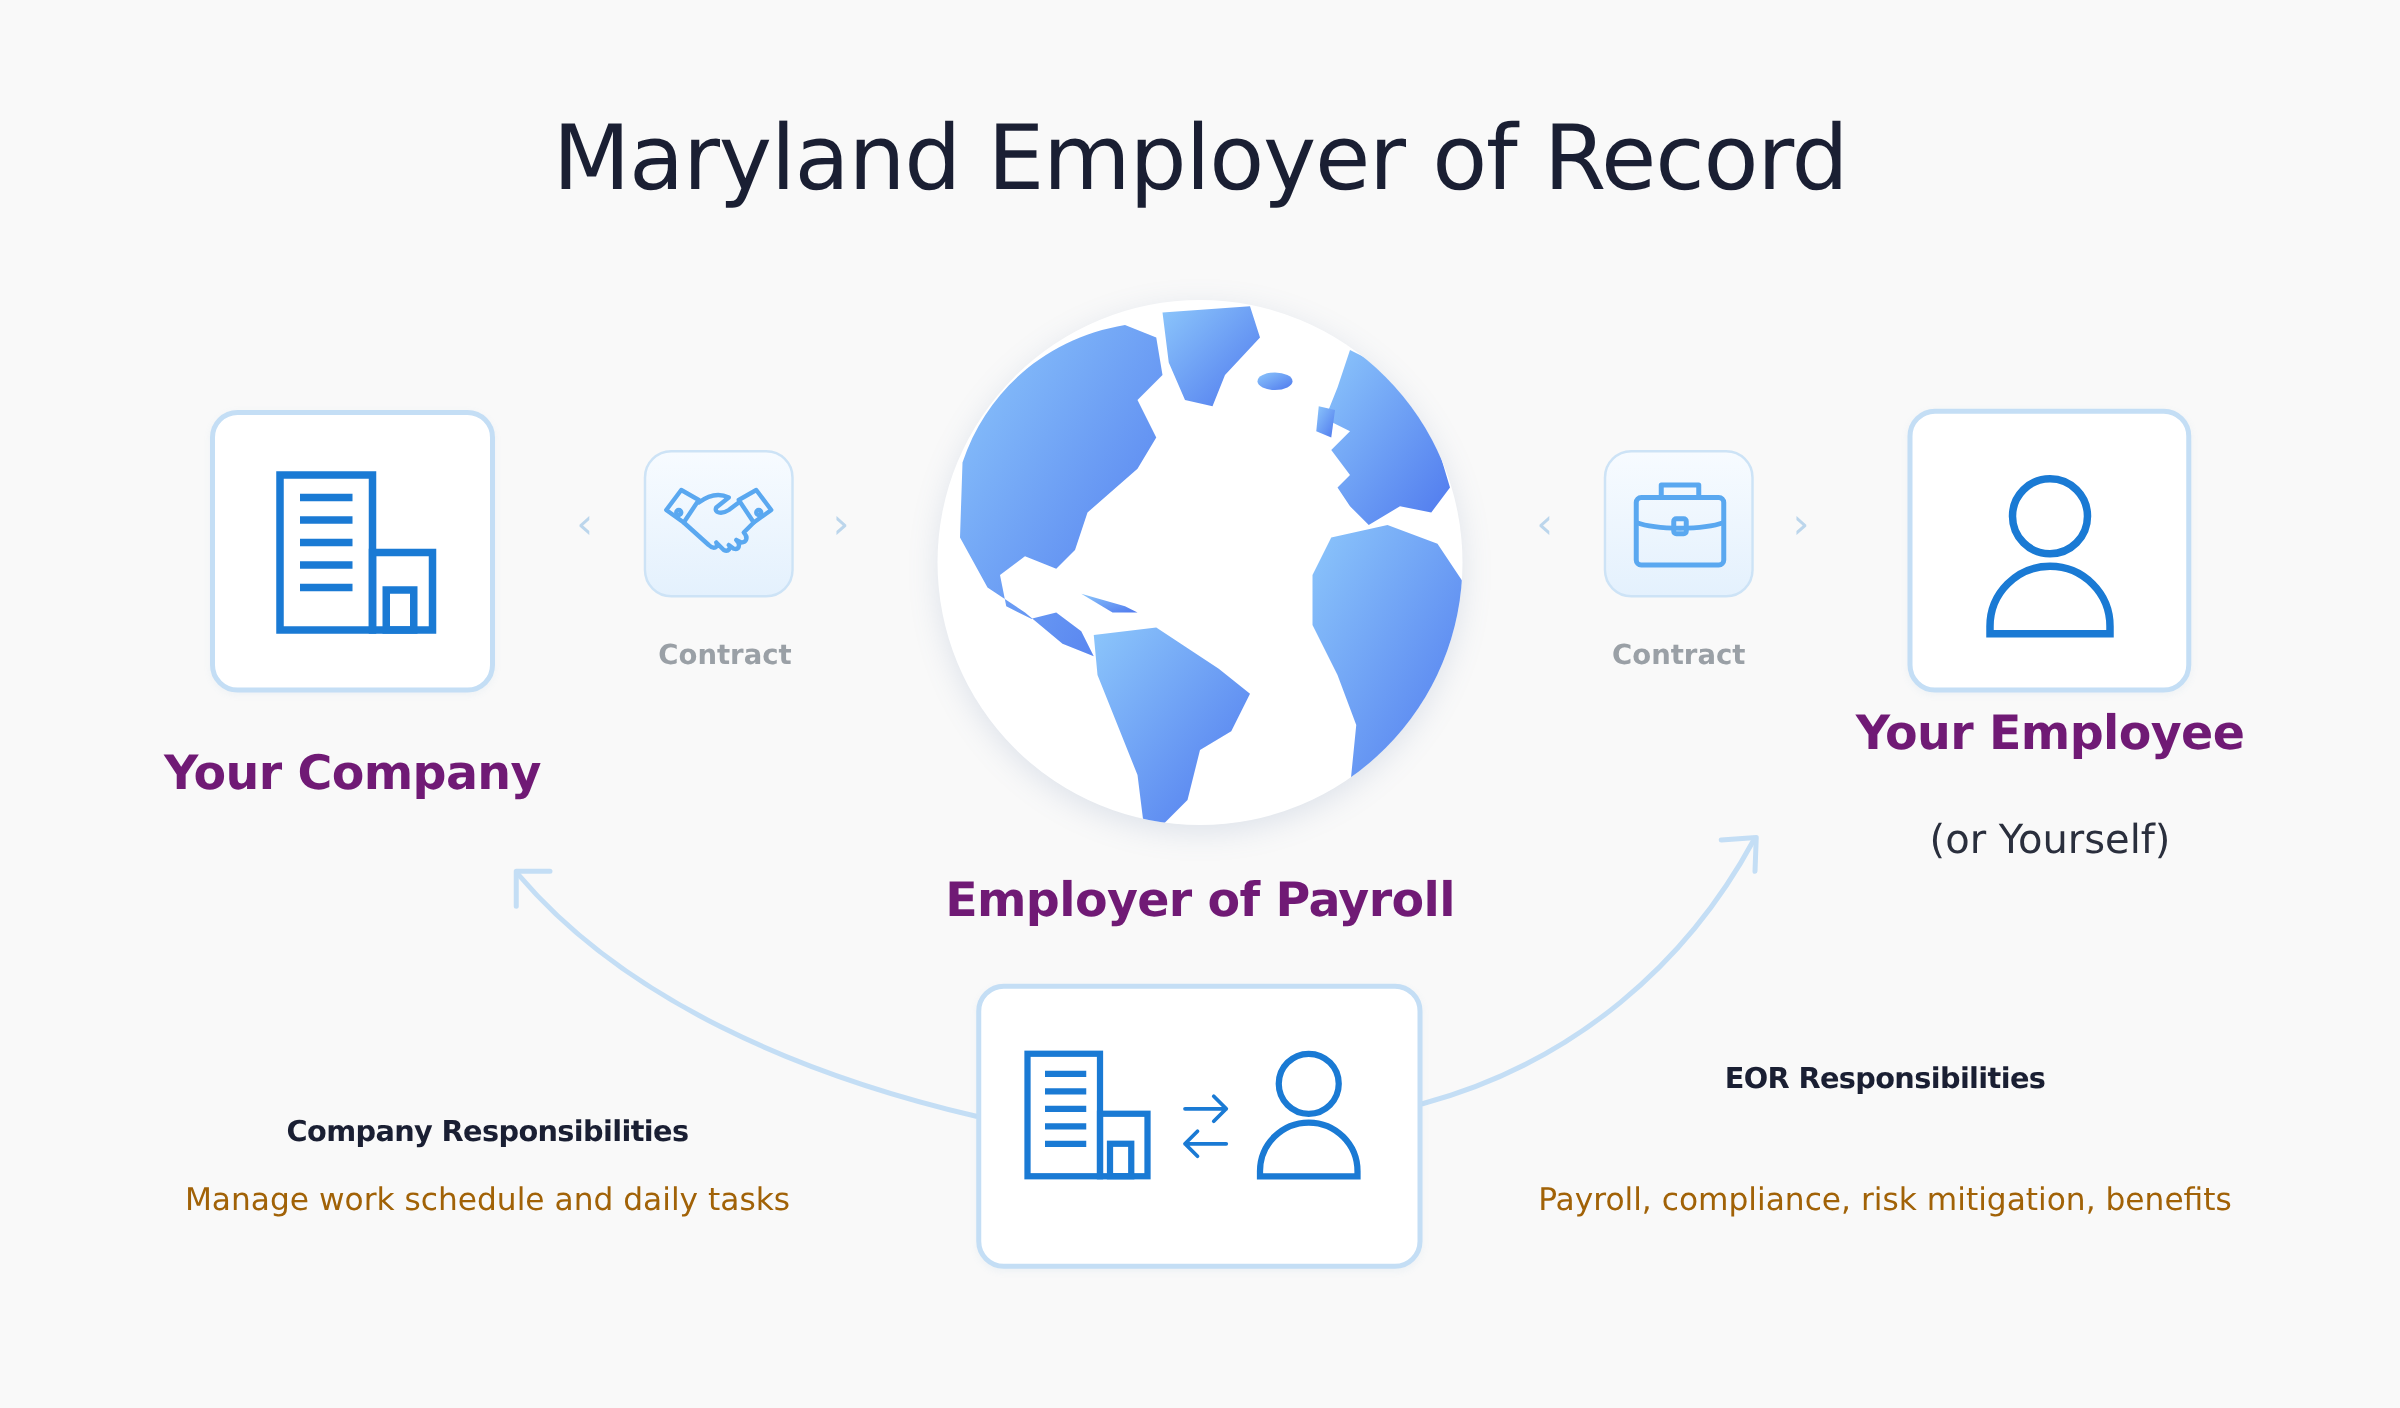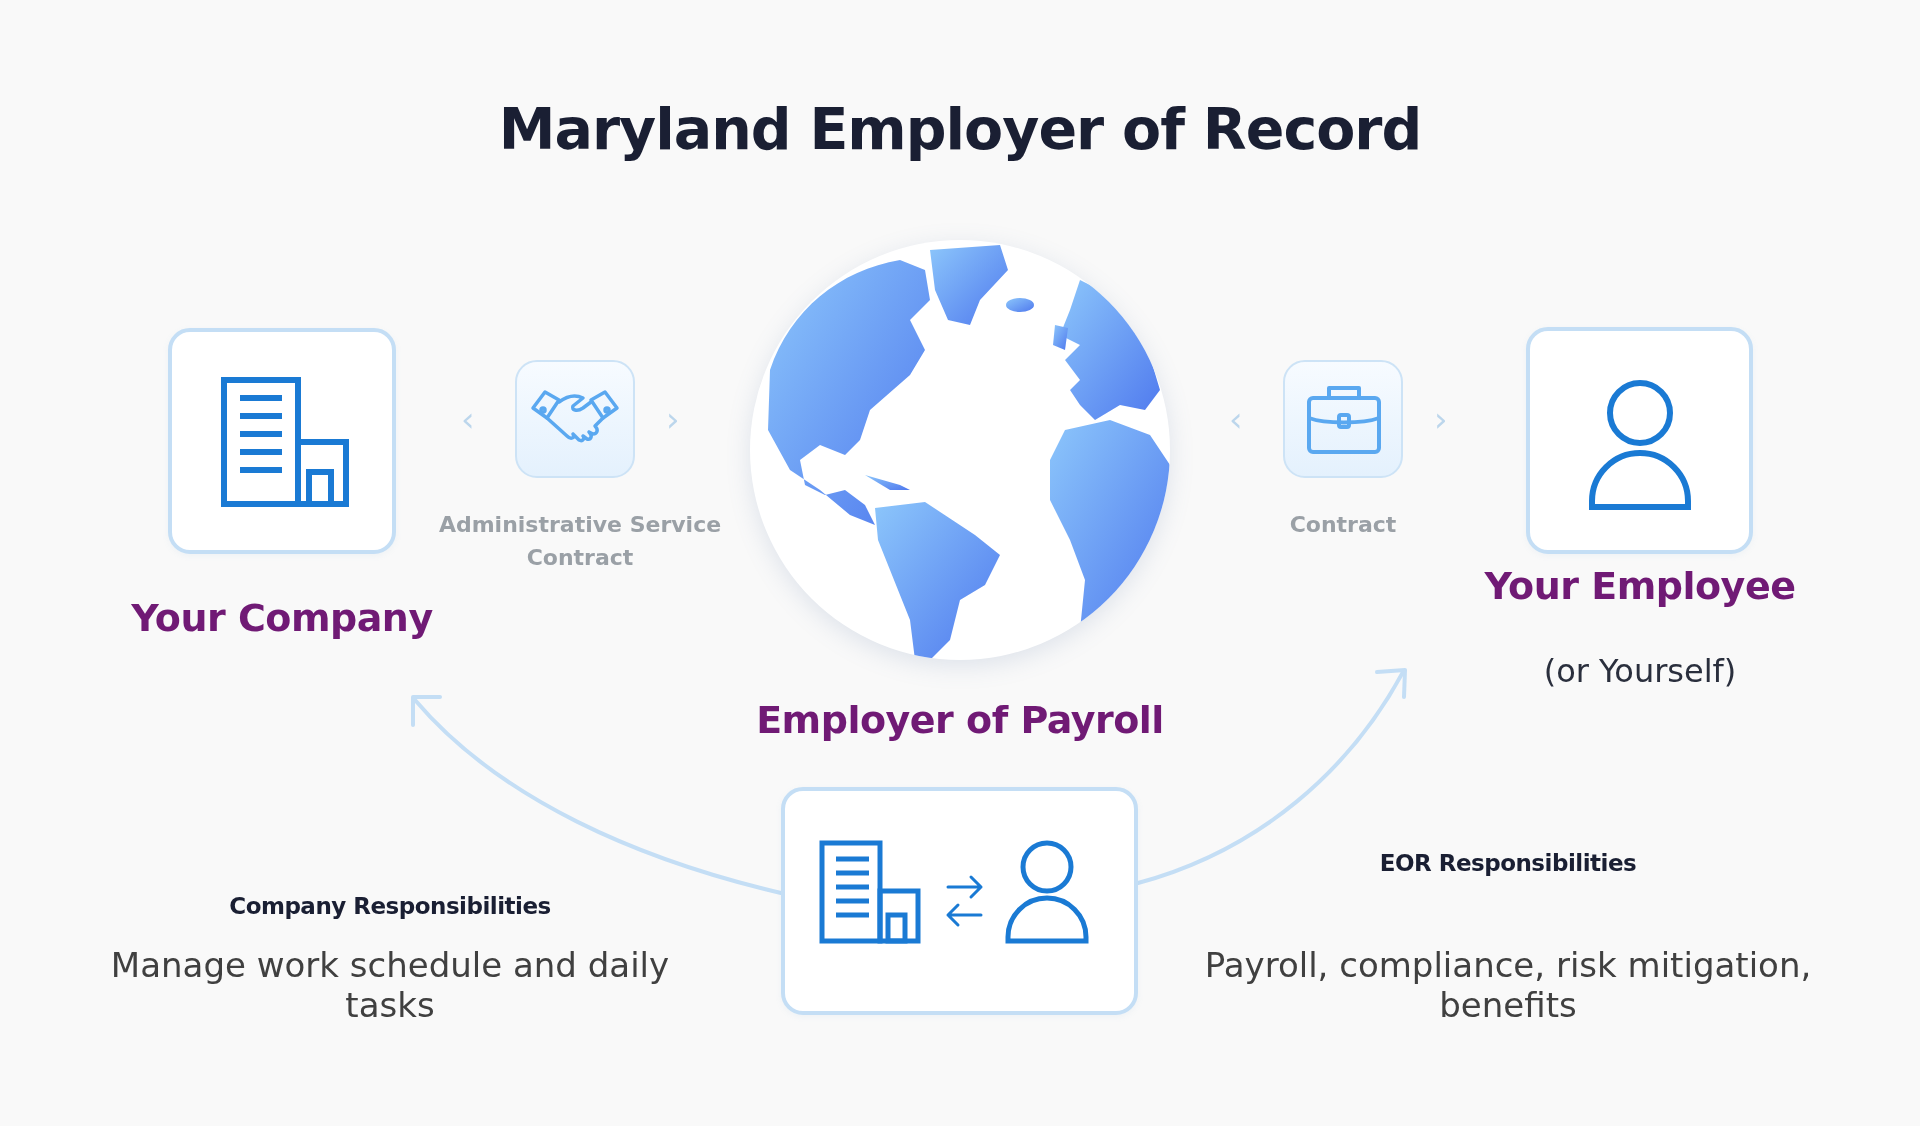--- a/index.html
+++ b/index.html
@@ -2,39 +2,39 @@
 <html><head>
 <meta charset="utf-8">
 <style>
   html, body { margin:0; padding:0; }
   body {
     width:1920px; height:1126px; position:relative; overflow:hidden;
     background:#f9f9f9; font-family:"DejaVu Sans", sans-serif; color:#1a1f33;
   }
   .abs { position:absolute; }
   .title {
-    left:0; width:1920px; top:96px; text-align:center;
-    font-size:57px; font-weight:bold; letter-spacing:-1px; color:#1a1f33;
+    left:0; width:1920px; top:84px; text-align:center;
+    font-size:72px; font-weight:normal; letter-spacing:-1px; color:#1a1f33;
   }
   .card {
     background:#ffffff; border:4px solid #c4def5; border-radius:22px; box-sizing:border-box;
     box-shadow:0 2px 6px rgba(120,160,200,0.08);
   }
   .mini {
     background:linear-gradient(180deg,#f7fbff 0%,#e4f1fd 100%);
     border:2px solid #cde3f6; border-radius:22px; box-sizing:border-box;
   }
   .chev { color:#bcd6ec; font-size:34px; line-height:34px; }
   .contract-label {
     text-align:center; font-size:22px; font-weight:bold; color:#9aa0a6; line-height:33px;
   }
   .big-label { font-size:38px; font-weight:bold; color:#701a75; text-align:center; letter-spacing:-0.5px; }
   .sub-label { font-size:32px; color:#2a2f3d; text-align:center; }
   .resp-title { font-size:23px; font-weight:bold; color:#1a1f33; text-align:center; letter-spacing:-0.5px; }
-  .resp-desc { font-size:34px; color:#404040; text-align:center; }
+  .resp-desc { font-size:25px; color:#a16207; text-align:center; }
   svg { display:block; }
 </style>
 </head>
 <body>
 
 <div class="abs title">Maryland Employer of Record</div>
 
 <svg class="abs" style="left:0;top:0;" width="1920" height="1126">
   <g fill="none" stroke="#c4def5" stroke-width="4" stroke-linecap="round" stroke-linejoin="round">
     <path d="M781 893 C 640 860, 500 800, 415 700"></path>
@@ -70,21 +70,20 @@
       <path d="M100 46 L88 30 L74 38 L86 56 Z"></path>
       <path d="M42 40 C50 34 58 32 66 36 L56 44 C54 48 60 50 66 46 L74 40"></path>
       <path d="M30 56 L50 74 C54 78 58 76 56 72 M56 72 L62 78 C66 80 68 76 66 74 M66 74 L70 77 C74 78 76 74 72 70 M72 70 L76 72 C80 72 82 68 78 64 L86 56"></path>
       <circle cx="26" cy="48" r="2"></circle>
       <circle cx="90" cy="48" r="2"></circle>
     </g>
   </svg>
 </div>
 <div class="abs chev" style="left:666px;top:402px;">›</div>
 <div class="abs contract-label" style="left:420px;width:320px;top:508px;">
-  <div>Administrative Service</div>
   <div>Contract</div>
 </div>
 
 <div class="abs" style="left:750px;top:240px;width:420px;height:420px;border-radius:50%;background:#ffffff;box-shadow:0 6px 24px rgba(100,130,170,0.18);overflow:hidden;">
   <svg width="420" height="420" viewBox="0 0 420 420">
     <defs>
       <linearGradient id="landg" x1="0" y1="0" x2="1" y2="1">
         <stop offset="0" stop-color="#8cc6fb"></stop>
         <stop offset="1" stop-color="#4f79ee"></stop>
       </linearGradient>

